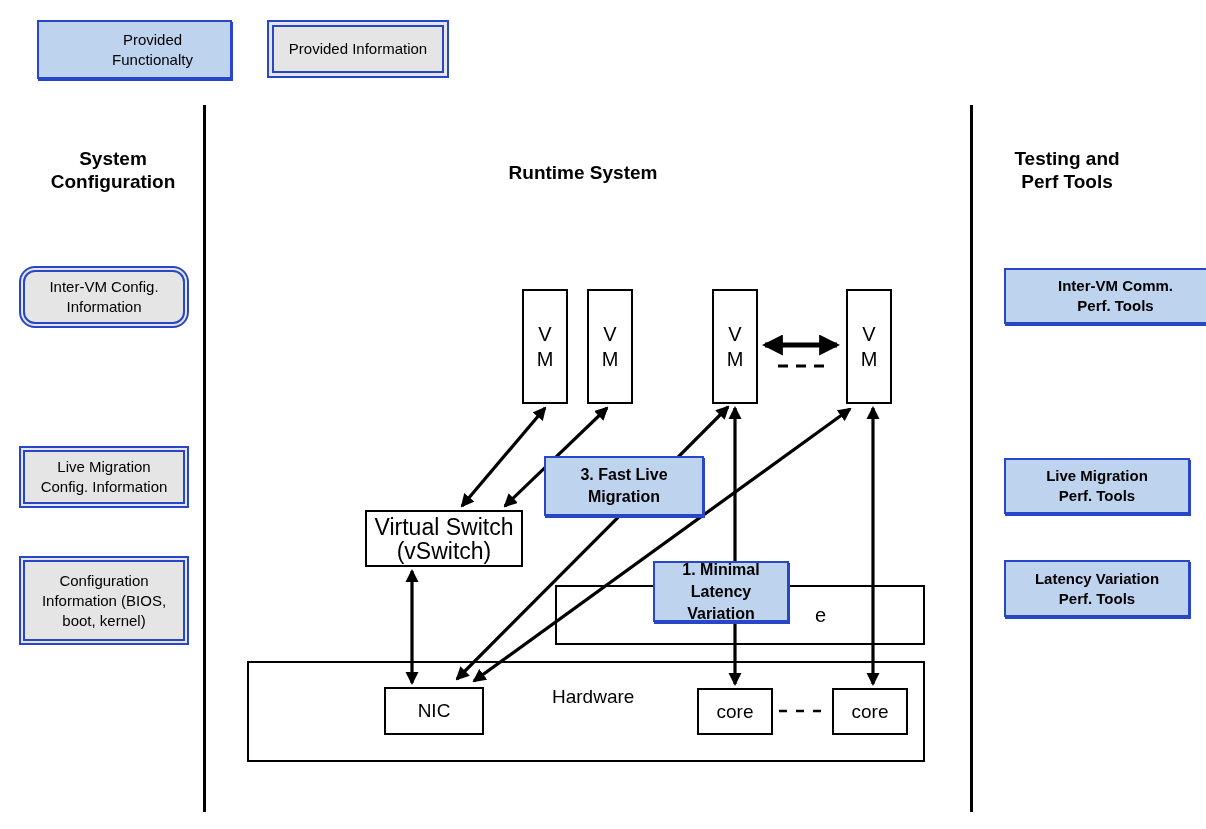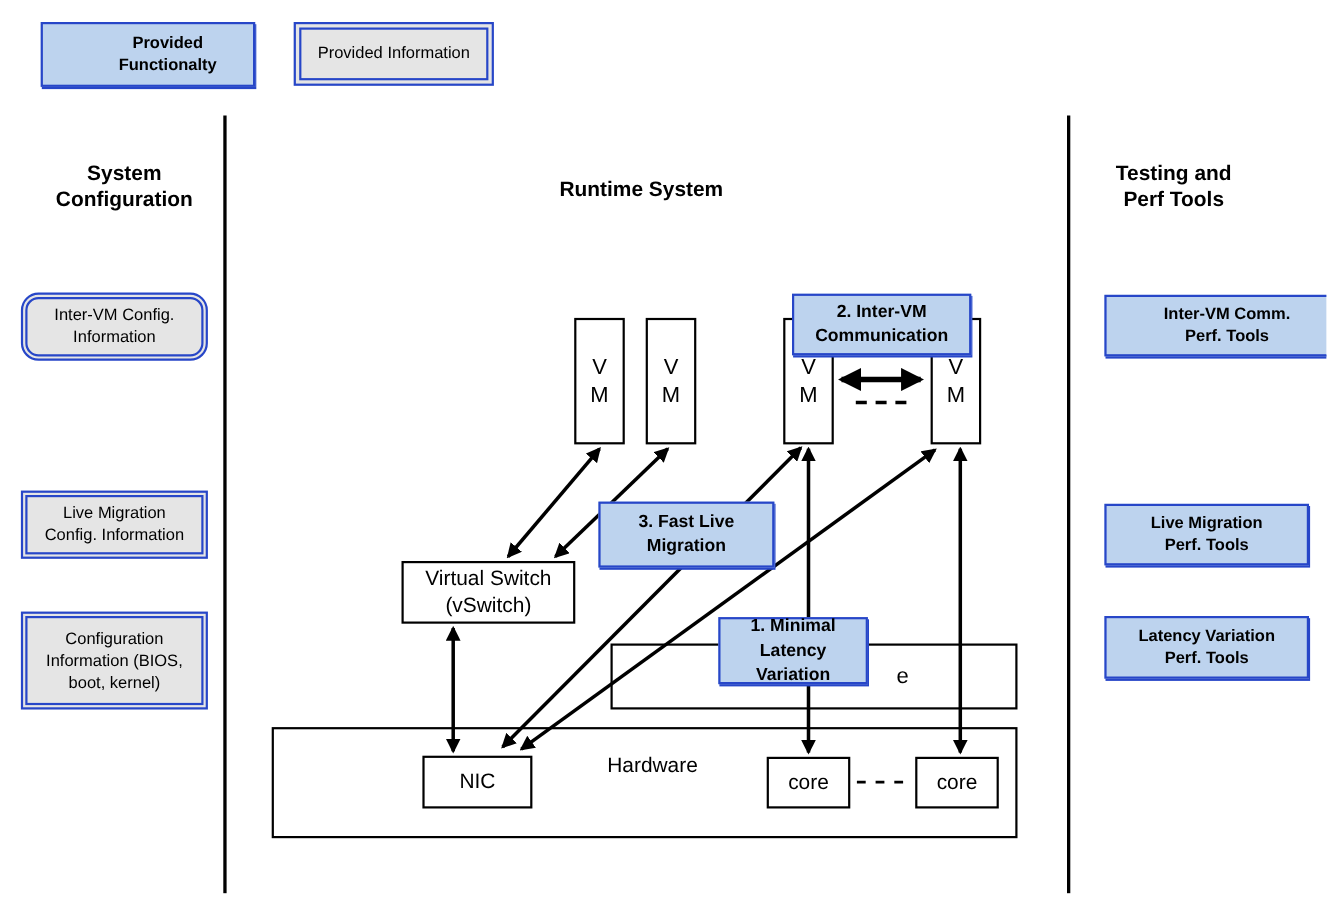--- a/index.html
+++ b/index.html
@@ -32,21 +32,21 @@
   .sidefont{font-size:15px;line-height:20px;}
   .overlaybox{font-size:16px;line-height:22px;box-shadow:1px 2px 0 0 var(--border);}
   svg{position:absolute;left:0;top:0;pointer-events:none;}
   .lbl{position:absolute;}
 </style>
 </head>
 <body>
 
 <div id="stage" style="--fill: #bdd3ee; --border: #2746c8;">
 
-  <div class="abs bluebox center pre sidefont" style="left:37px;top:20px;width:195px;height:59px;font-weight:bold;padding-left:36px;">Provided
+  <div class="abs bluebox center pre sidefont" style="left:37px;top:20px;width:195px;height:59px;font-weight:normal;padding-left:36px;">Provided
 Functionalty</div>
   <div class="abs infobox legend-info center sidefont" style="left:267px;top:20px;width:182px;height:58px;">Provided Information</div>
 
   <div class="vline" style="left:203px;top:105px;height:707px;"></div>
   <div class="vline" style="left:970px;top:105px;height:707px;"></div>
 
   <div class="abs title center pre" style="left:22px;top:148px;width:182px;height:44px;">System
 Configuration</div>
   <div class="abs title center" style="left:458px;top:160px;width:250px;height:24px;">Runtime System</div>
   <div class="abs title center pre" style="left:974px;top:148px;width:186px;height:44px;">Testing and
@@ -69,21 +69,21 @@
 
 
   <div class="abs transparentbox" style="left:555px;top:585px;width:370px;height:60px;">
     <span class="lbl" style="left:258px;top:17px;font-size:20px;">e</span>
   </div>
 
   <div class="abs plainbox" style="left:247px;top:661px;width:678px;height:101px;">
     <span class="lbl" style="left:303px;top:23px;font-size:19px;">Hardware</span>
   </div>
 
-  <div class="abs plainbox center pre" style="left:365px;top:510px;width:158px;height:57px;font-size:19px;line-height:24px;">Virtual Switch
+  <div class="abs plainbox center pre" style="left:365px;top:510px;width:158px;height:57px;font-size:23px;line-height:24px;">Virtual Switch
 (vSwitch)</div>
 
   <div class="abs plainbox center" style="left:384px;top:687px;width:100px;height:48px;font-size:19px;">NIC</div>
 
   <div class="abs plainbox center" style="left:697px;top:688px;width:76px;height:47px;font-size:19px;">core</div>
   <div class="abs plainbox center" style="left:832px;top:688px;width:76px;height:47px;font-size:19px;">core</div>
 
   <div class="abs plainbox center pre" style="left:522px;top:289px;width:46px;height:115px;font-size:20px;line-height:25px;">V
 M</div>
   <div class="abs plainbox center pre" style="left:587px;top:289px;width:46px;height:115px;font-size:20px;line-height:25px;">V
@@ -114,20 +114,18 @@
 
     <line x1="412" y1="571" x2="412" y2="683" stroke="#000" stroke-width="3.2" marker-start="url(#ah)" marker-end="url(#ah)"></line>
 
     <line x1="765" y1="345" x2="837" y2="345" stroke="#000" stroke-width="5" marker-start="url(#ah)" marker-end="url(#ah)"></line>
 
     <line x1="778" y1="366" x2="827" y2="366" stroke="#000" stroke-width="3.2" stroke-dasharray="10 8"></line>
 
     <line x1="779" y1="711" x2="829" y2="711" stroke="#000" stroke-width="2.6" stroke-dasharray="8 9"></line>
   </svg>
 
-  <div class="abs bluebox center pre overlaybox" style="left:720px;top:267px;width:163px;height:56px;">2. Inter-VM
-Communication</div>
   <div class="abs bluebox center pre overlaybox" style="left:544px;top:456px;width:160px;height:60px;">3. Fast Live
 Migration</div>
   <div class="abs bluebox center pre overlaybox" style="left:653px;top:561px;width:136px;height:61px;">1. Minimal
 Latency Variation</div>
 
 </div>
 
 </body></html>

